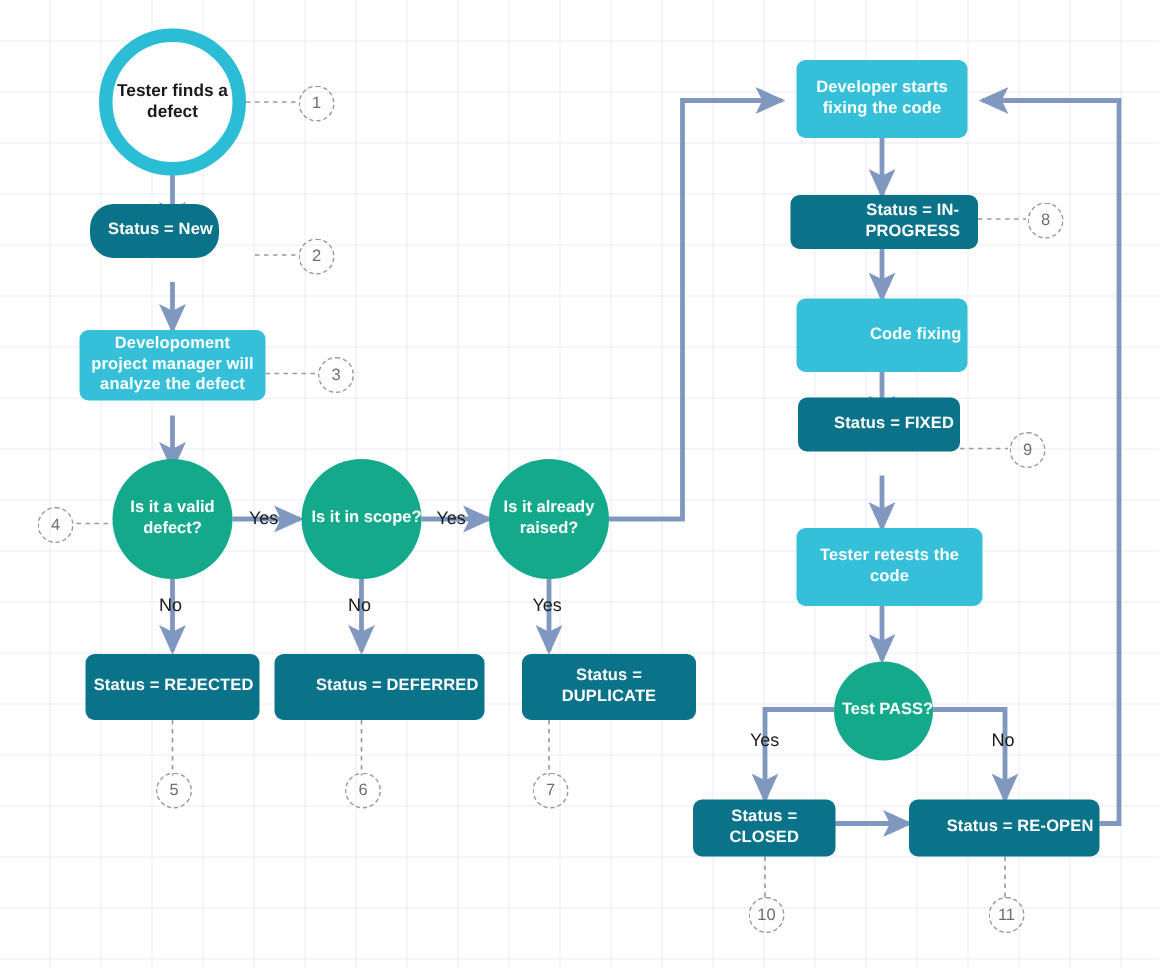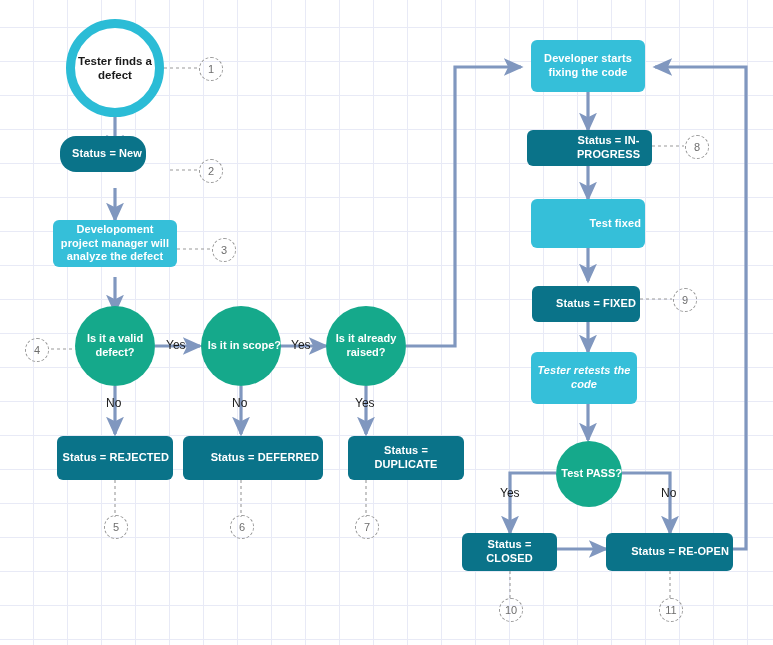--- a/index.html
+++ b/index.html
@@ -182,28 +182,28 @@
 
   <div class="node box light" style="left:531px; top:40px; width:114px; height:52px;">
     <span>Developer starts fixing the code</span>
   </div>
 
   <div class="node box dark" style="left:527px; top:130px; width:125px; height:36px;padding-left:42px;">
     <span>Status = IN-PROGRESS</span>
   </div>
 
   <div class="node box light" style="left:531px; top:199px; width:114px; height:49px;">
-    <span>Test fixed</span>
-  </div>
-
-  <div class="node box dark" style="left:532px; top:286px; width:108px; height:36px;">
+    <span>Code fixing</span>
+  </div>
+
+  <div class="node box dark" style="left:532px; top:265px; width:108px; height:36px;">
     <span>Status = FIXED</span>
   </div>
 
-  <div class="node box light" style="left:531px; top:352px; width:106px; height:52px;font-style:italic;">
+  <div class="node box light" style="left:531px; top:352px; width:124px; height:52px;">
     <span>Tester retests the code</span>
   </div>
 
   <div class="node circle" style="left:556px; top:441px; width:66px; height:66px;">
     <span>Test PASS?</span>
   </div>
 
   <div class="node box dark" style="left:462px; top:533px; width:95px; height:38px;">
     <span>Status = CLOSED</span>
   </div>

